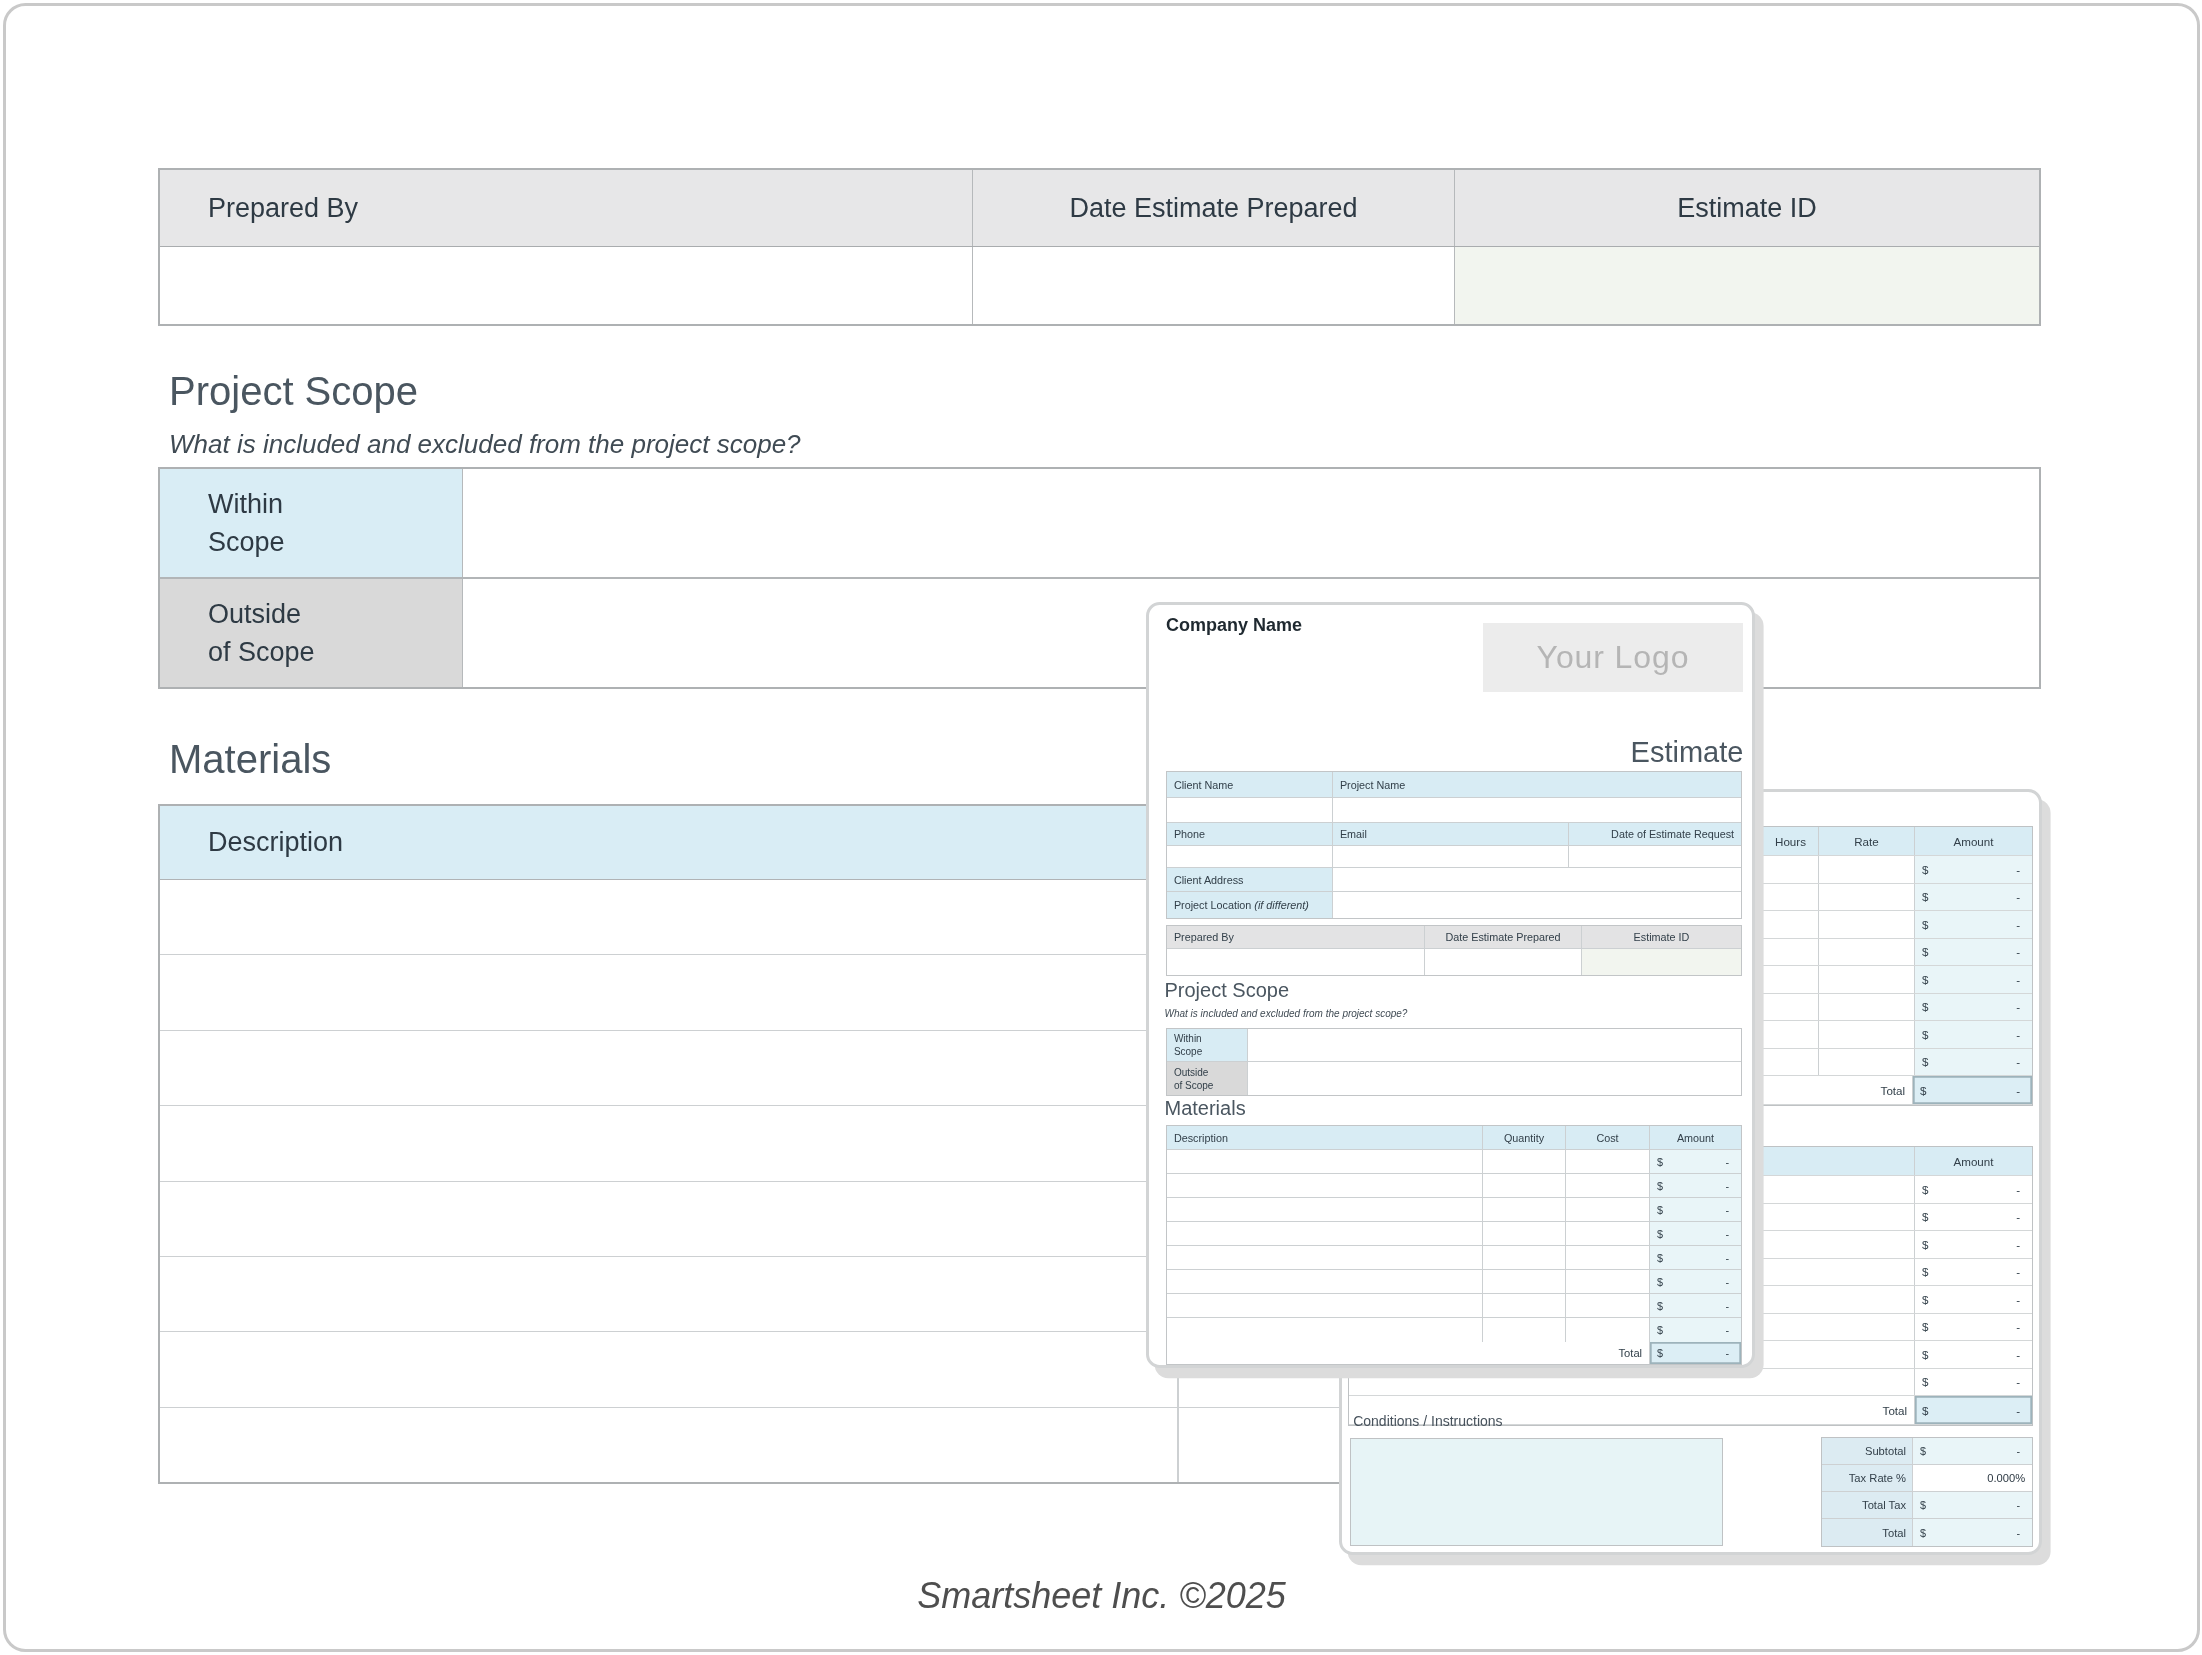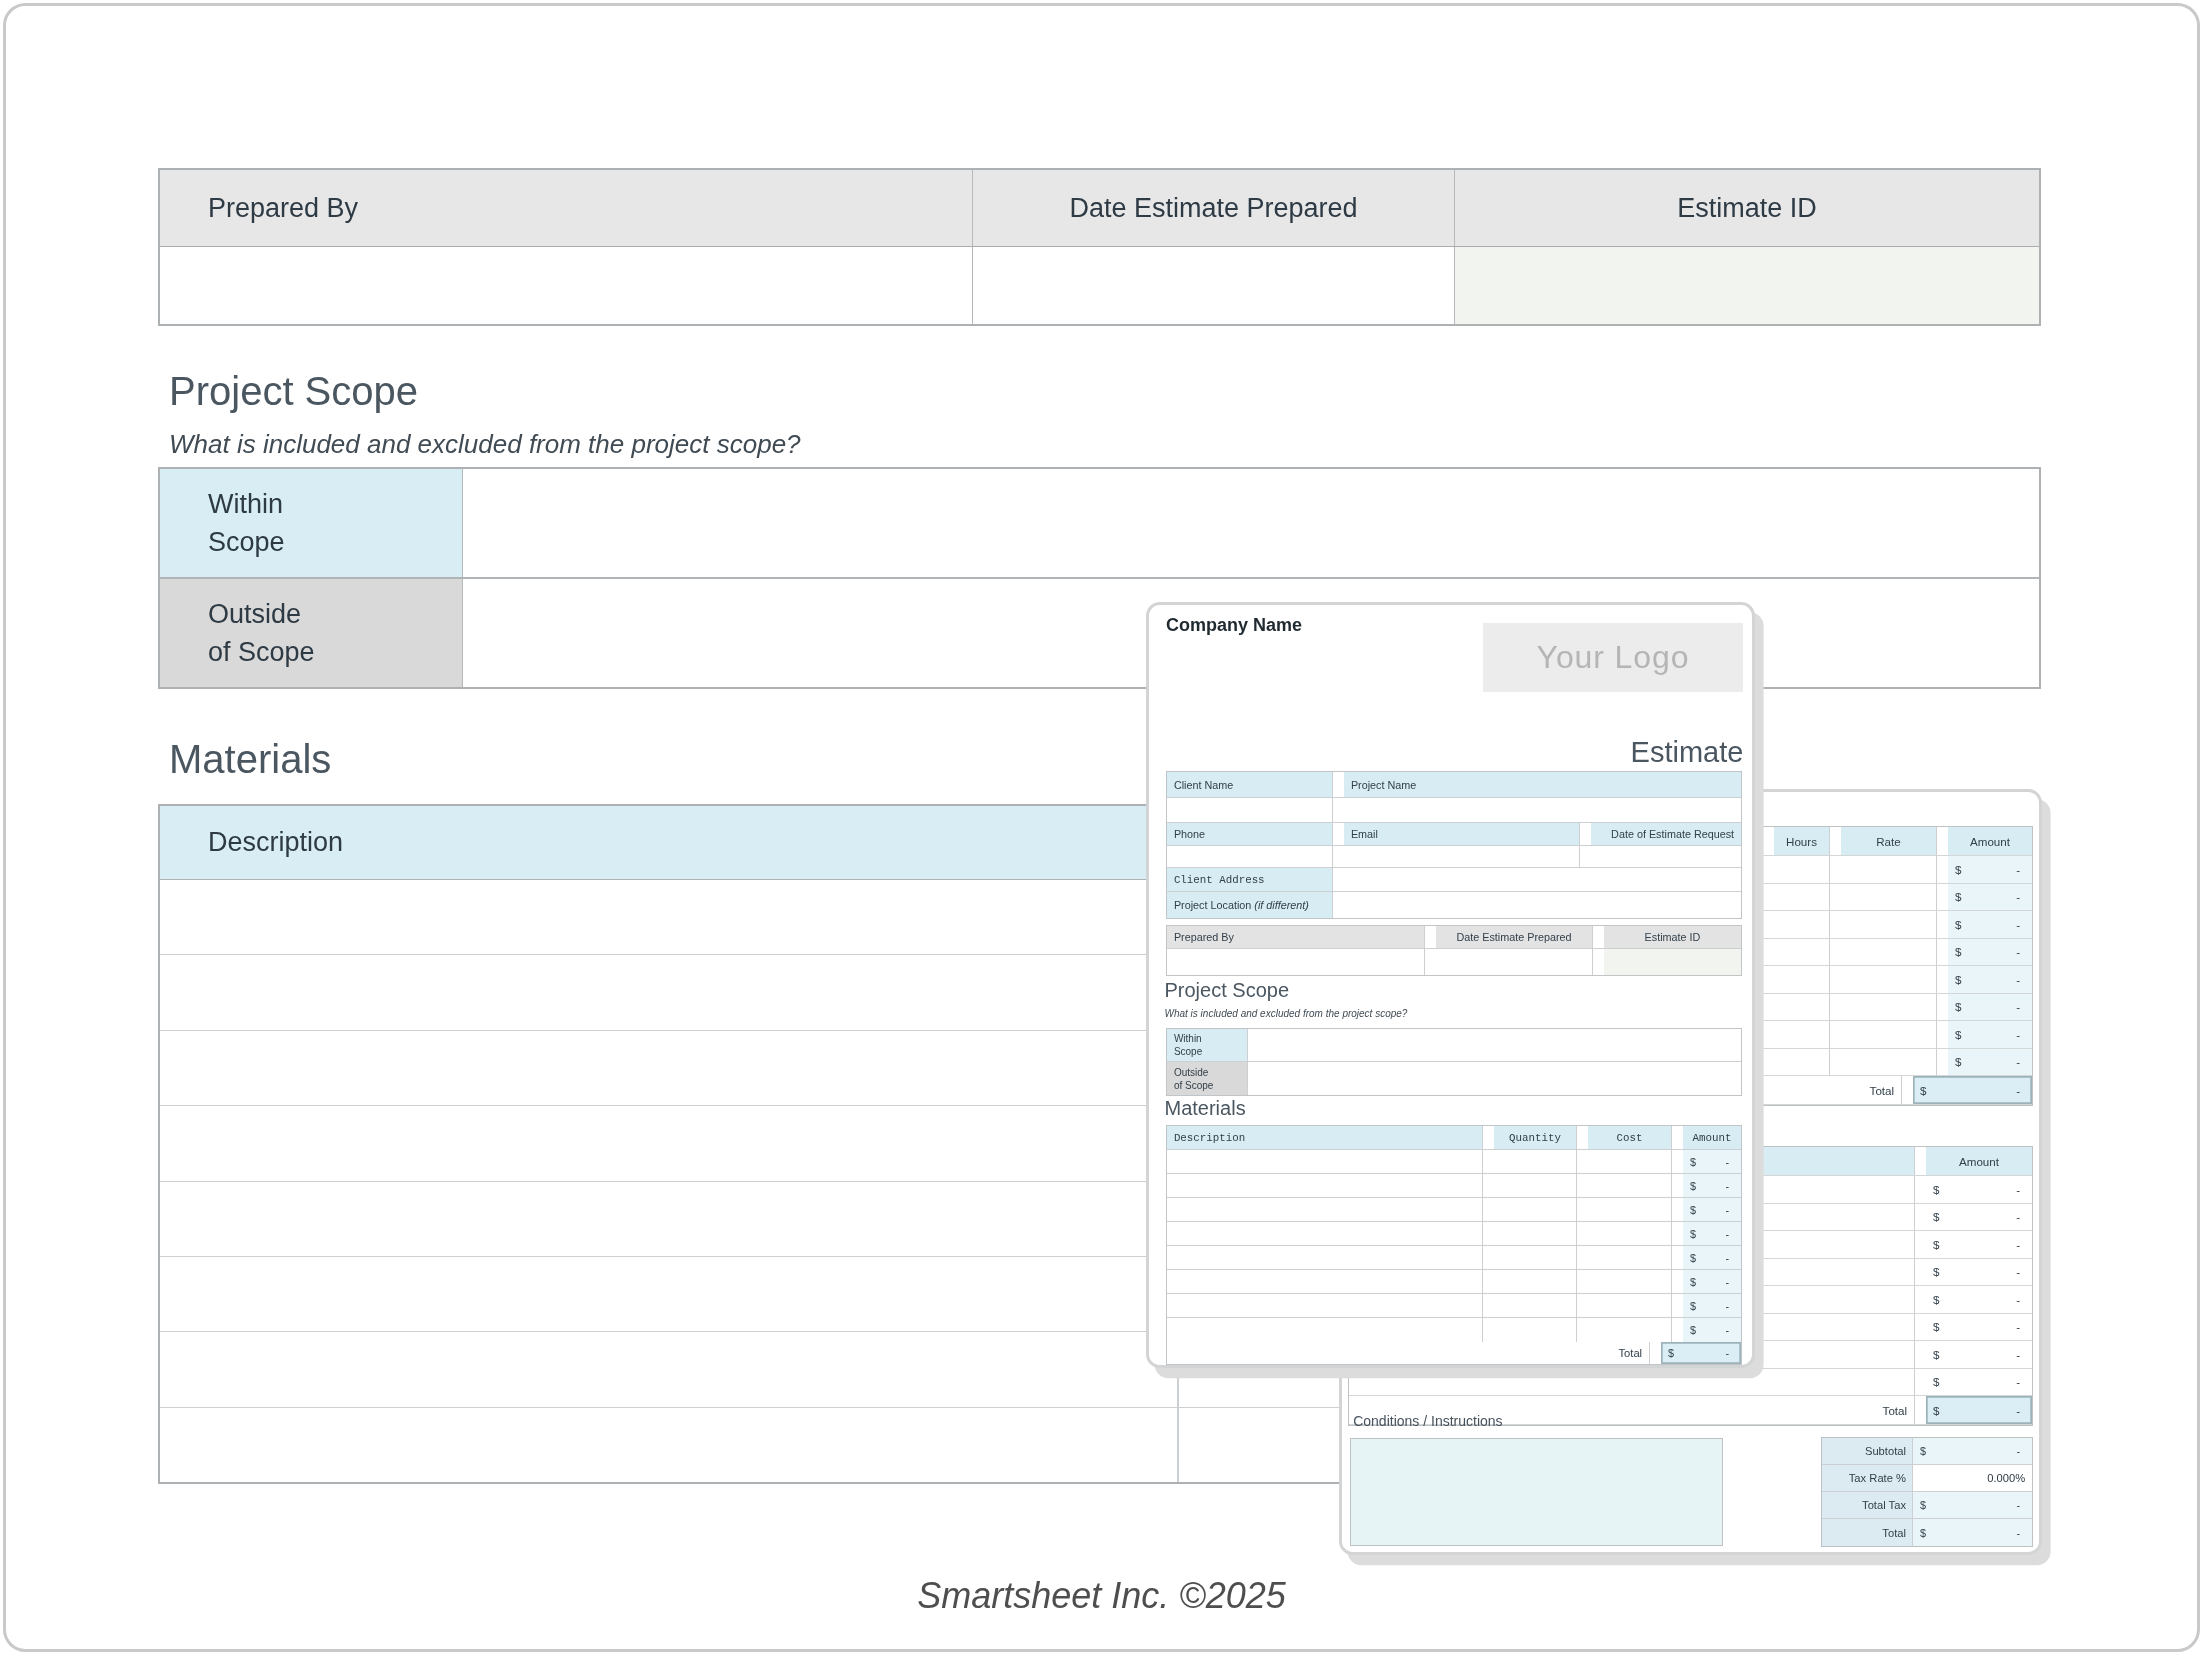--- a/index.html
+++ b/index.html
@@ -42,41 +42,41 @@
 
   .footer{position:absolute;left:0;right:0;top:1575px;text-align:center;font-size:36px;font-style:italic;color:#4e4e4e;}
 
   
   .card{position:absolute;background:#fff;border:3.4px solid #d2d4d5;border-radius:13.8px;box-shadow:8.6px 10.3px 0 #dcdcdc;box-sizing:border-box;}
   #card-back{left:1339px;top:789px;width:703px;height:766px;z-index:2;}
   #card-front{left:1146px;top:602px;width:609px;height:766px;z-index:3;}
   .card *{box-sizing:border-box;}
 
   
-  .cfr{display:flex;border-bottom:0.9px solid #ccd0d2;gap:11px;}
+  .cfr{display:flex;border-bottom:0.9px solid #ccd0d2;}
   .cfr:last-child{border-bottom:none;}
   .cfc{display:flex;align-items:center;padding:0 6.9px;font-size:10.8px;color:#33404a;border-right:0.9px solid #ccd0d2;}
   .cfc:last-child{border-right:none;}
   .blue{background:#d8ecf4;}
   .gray{background:#e3e3e4;}
   .flex1{flex:1;}
   .center{justify-content:center;}
   .right{justify-content:flex-end;}
   .amt{justify-content:space-between;background:#e9f5f8;padding:0 12px 0 6.9px;}
   .amt i,.amt b{font-style:normal;font-weight:normal;font-size:10.8px;color:#33404a;}
   .amt.tot{background:#dceef5;box-shadow:inset 0 0 0 1.7px #9db3bb;}
 
   
   .cf-company{position:absolute;left:17px;top:9.5px;font-size:18px;font-weight:700;color:#1f2930;}
   .cf-addr{position:absolute;left:17px;top:33px;font-size:11.6px;line-height:21.5px;color:#39444d;}
   .cf-logo{position:absolute;left:334px;top:18px;width:260px;height:69px;background:#ececec;display:flex;align-items:center;justify-content:center;font-size:32px;color:#b5b5b5;letter-spacing:0.9px;}
   .cf-estimate{position:absolute;right:8.6px;top:131px;font-size:29px;color:#4a5660;}
   .cf-tbl{position:absolute;left:17px;width:576px;border:1.7px solid #c2c5c7;background:#fff;}
   .cf-client{top:166px;}
-  .h30{height:26px;}.h29{height:25px;}.h28{height:24px;font-family:Liberation Mono, monospace;}.h27{height:23px;}.h26{height:22.4px;}.h38{height:33px;}
+  .h30{height:26px;}.h29{height:25px;}.h28{height:24px;}.h27{height:23px;}.h26{height:22.4px;}.h38{height:33px;}
   .w1{width:166px;}
   .w2{width:236px;}
   .cf-prepared{top:320px;}
   .p1{width:258px;}
   .p2{width:157px;}
   .cf-h2{position:absolute;left:15.5px;font-size:20px;color:#4a5660;}
   .cf-sub2{position:absolute;left:15.5px;font-size:10px;font-style:italic;color:#404b54;}
   .cf-scope{top:423px;}
   .sl{width:81px;font-size:10px;white-space:pre-line;line-height:13px;}
   .sl.within{background:#d8ecf4;}

